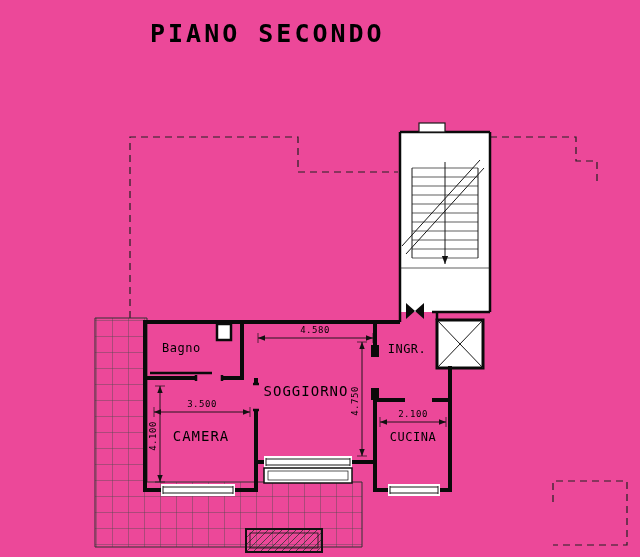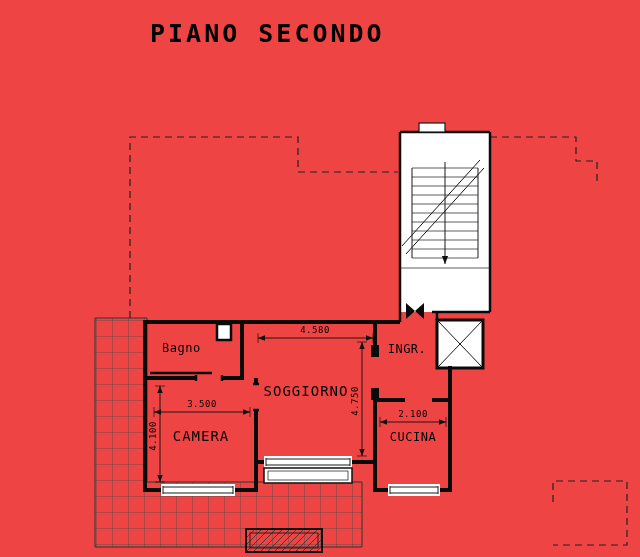--- a/index.html
+++ b/index.html
@@ -1,16 +1,16 @@
 <!DOCTYPE html>
 <html><head>
 <meta charset="utf-8">
 <style>
   html,body{margin:0;padding:0;background:#ffffff;}
-  .canvas{position:relative;width:640px;height:557px;background:#ef4444;overflow:hidden;
+  .canvas{position:relative;width:640px;height:557px;background:#ec4899;overflow:hidden;
           font-family:"DejaVu Sans Mono",monospace;}
   svg{display:block;}
   text{fill:#000;font-family:"DejaVu Sans Mono",monospace;}
   .title-text{font-size:25px;font-weight:bold;letter-spacing:3px;}
   .room-label{font-size:14px;letter-spacing:1px;}
   .room-label-small{font-size:12px;letter-spacing:0.5px;}
   .dim-text{font-size:9px;letter-spacing:0.5px;}
   .wall{stroke:#0a0a0a;stroke-width:4;fill:none;stroke-linecap:butt;}
   .wall-med{stroke:#0a0a0a;stroke-width:2.5;fill:none;}
   .thin{stroke:#1a1a1a;stroke-width:1;fill:none;}

